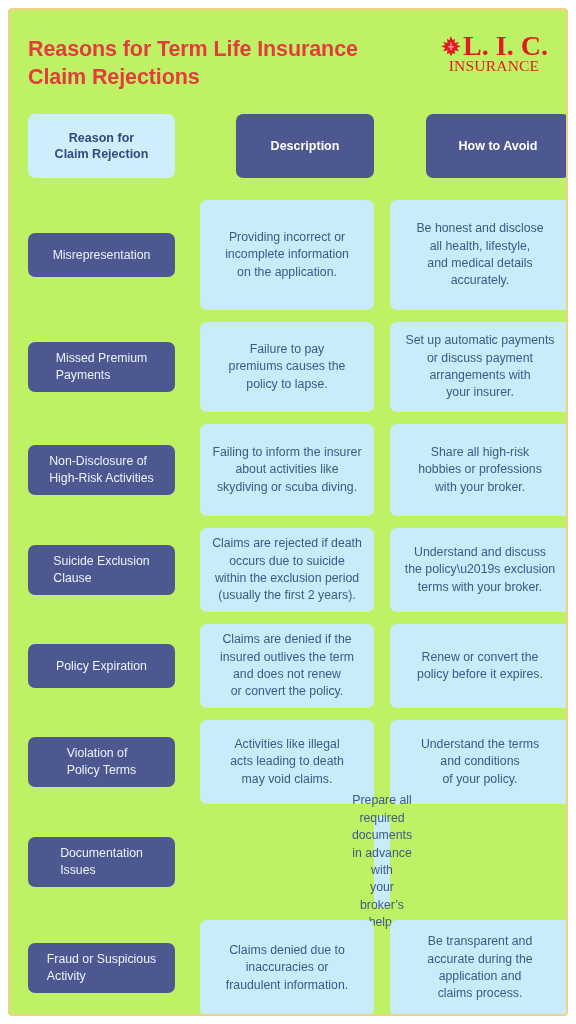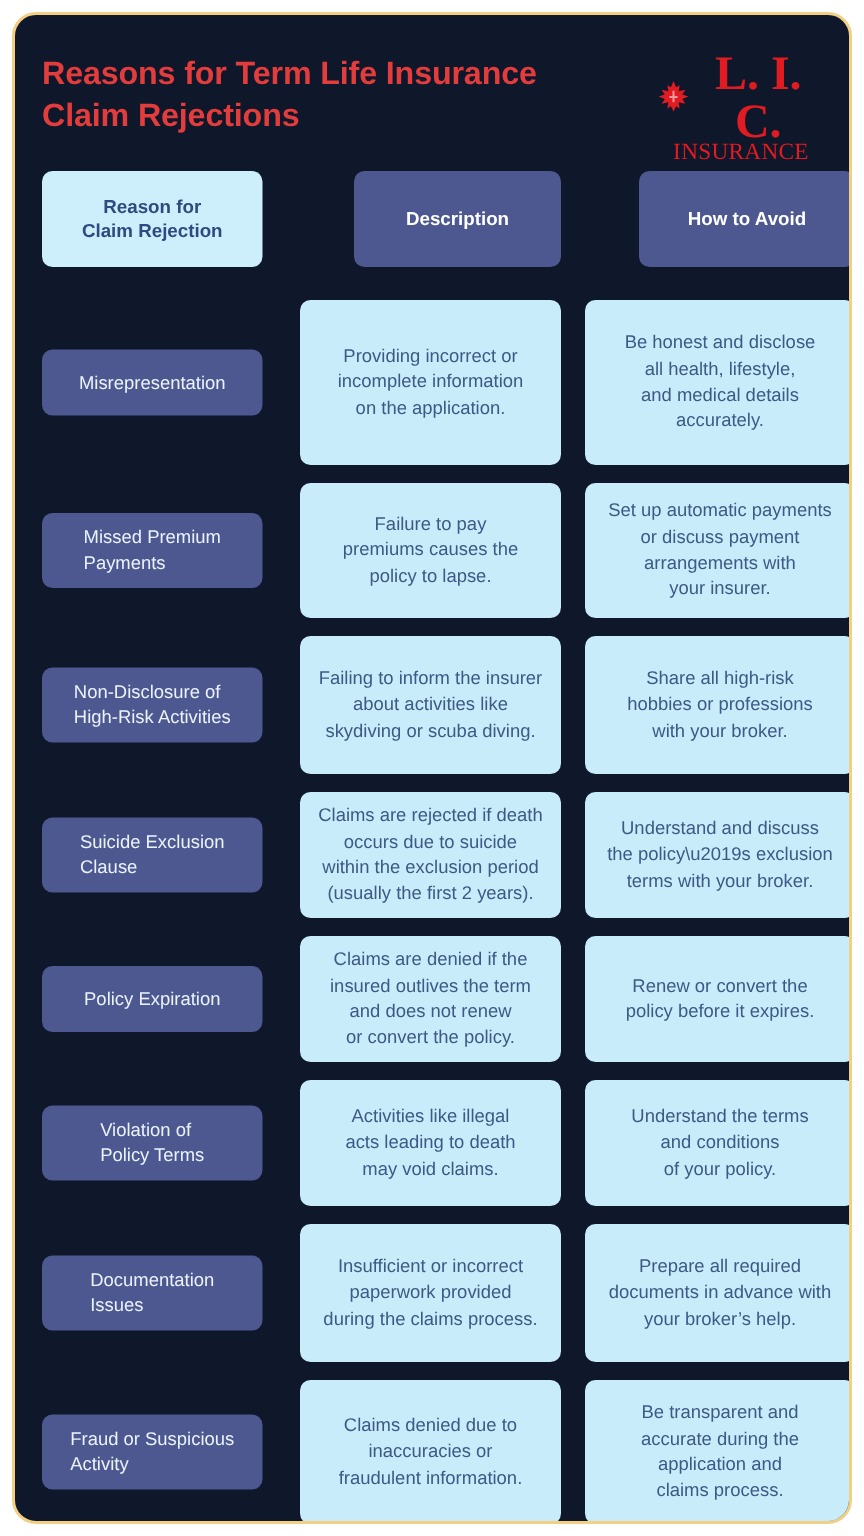--- a/index.html
+++ b/index.html
@@ -19,23 +19,23 @@
     height: 1024px;
     box-sizing: border-box;
     background: #ffffff;
     padding: 8px;
   }
   .frame {
     position: relative;
     width: 100%;
     height: 100%;
     box-sizing: border-box;
-    background: #0f172a;
+    background: #bef264;
     border: 2px solid #f2cf84;
-    border-radius: 16px;
+    border-radius: 4px;
     overflow: hidden;
   }
 
   
   .header {
     position: relative;
     height: 104px;
     padding: 26px 18px 0 18px;
     box-sizing: border-box;
   }
@@ -64,21 +64,21 @@
     gap: 1px;
   }
   .logo-leaf {
     display: inline-block;
     width: 22px;
     height: 22px;
     flex: 0 0 22px;
   }
   .logo-lic {
     font-family: "Liberation Serif", serif;
-    font-size: 32px;
+    font-size: 28px;
     font-weight: bold;
     letter-spacing: 0px;
     line-height: 1;
   }
   .logo-insurance {
     font-family: "Liberation Serif", serif;
     font-size: 15.5px;
     font-weight: normal;
     letter-spacing: 0.2px;
     margin-top: -2px;
@@ -315,25 +315,20 @@
 of your policy.</span>
           </div>
       </div>
 
       <div class="row body-row">
         <div class="chip">
             <span class="cell-text">Documentation
 Issues</span>
           </div>
         <div class="spacer"></div>
-        <div class="card h-78">
-            <span class="cell-text">Insufficient or incorrect
-paperwork provided
-during the claims process.</span>
-          </div>
         <div class="spacer"></div>
         <div class="card h-78">
             <span class="cell-text">Prepare all required
 documents in advance with
 your broker’s help.</span>
           </div>
       </div>
 
       <div class="row body-row">
         <div class="chip">

